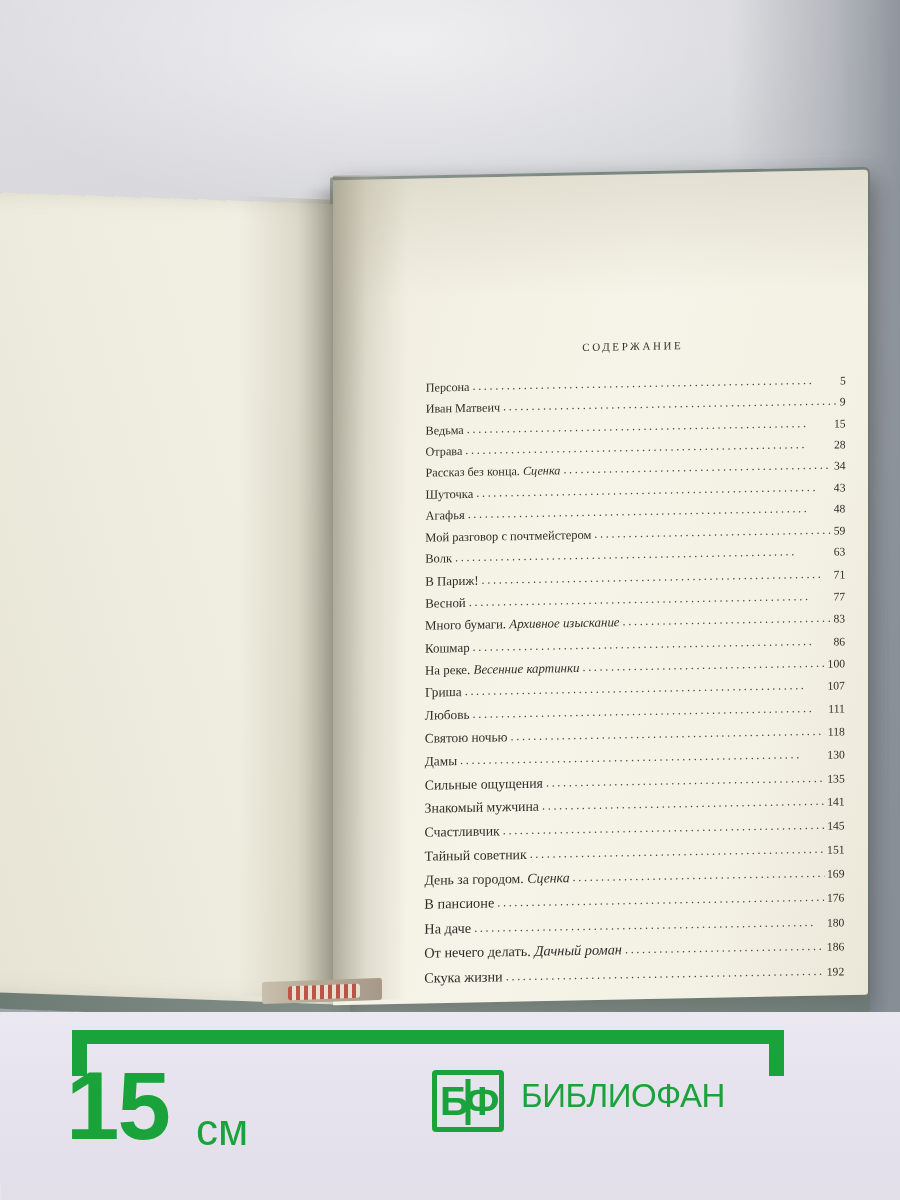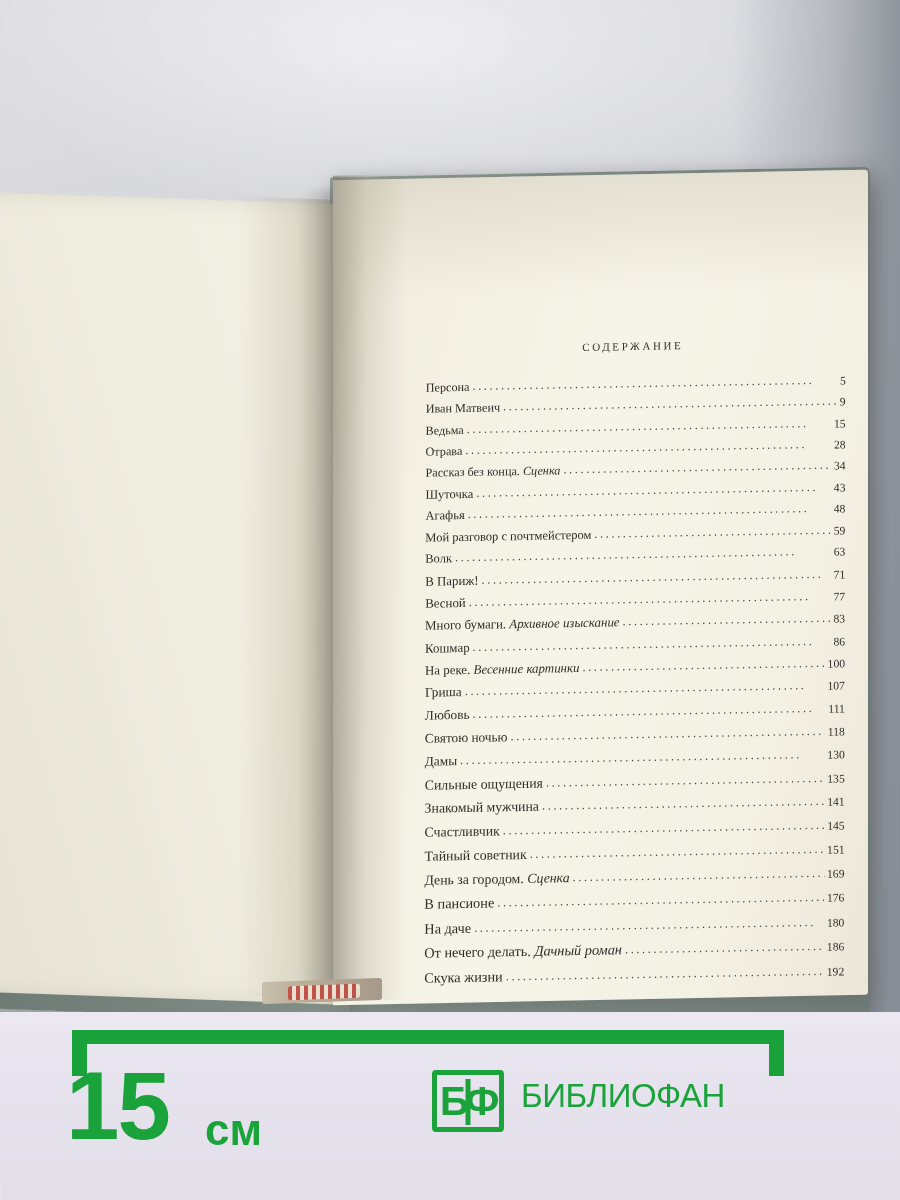--- a/index.html
+++ b/index.html
@@ -196,25 +196,24 @@
     font-weight: bold;
     font-size: 96px;
     line-height: 1;
     color: #1aa33a;
     letter-spacing: -2px;
   }
   .ruler-unit {
     position: absolute;
     left: 196px; top: 1108px;
     font-family: "Liberation Sans", sans-serif;
-    font-weight: bold;
+    font-weight: normal;
     font-size: 44px;
     line-height: 1;
     color: #1aa33a;
-    margin-left: 9px;
   }
   .logo-mark {
     position: absolute;
     left: 432px; top: 1070px;
     width: 72px; height: 62px;
     border: 5px solid #1aa33a;
     border-radius: 4px;
     box-sizing: border-box;
   }
   .logo-mark::before {

